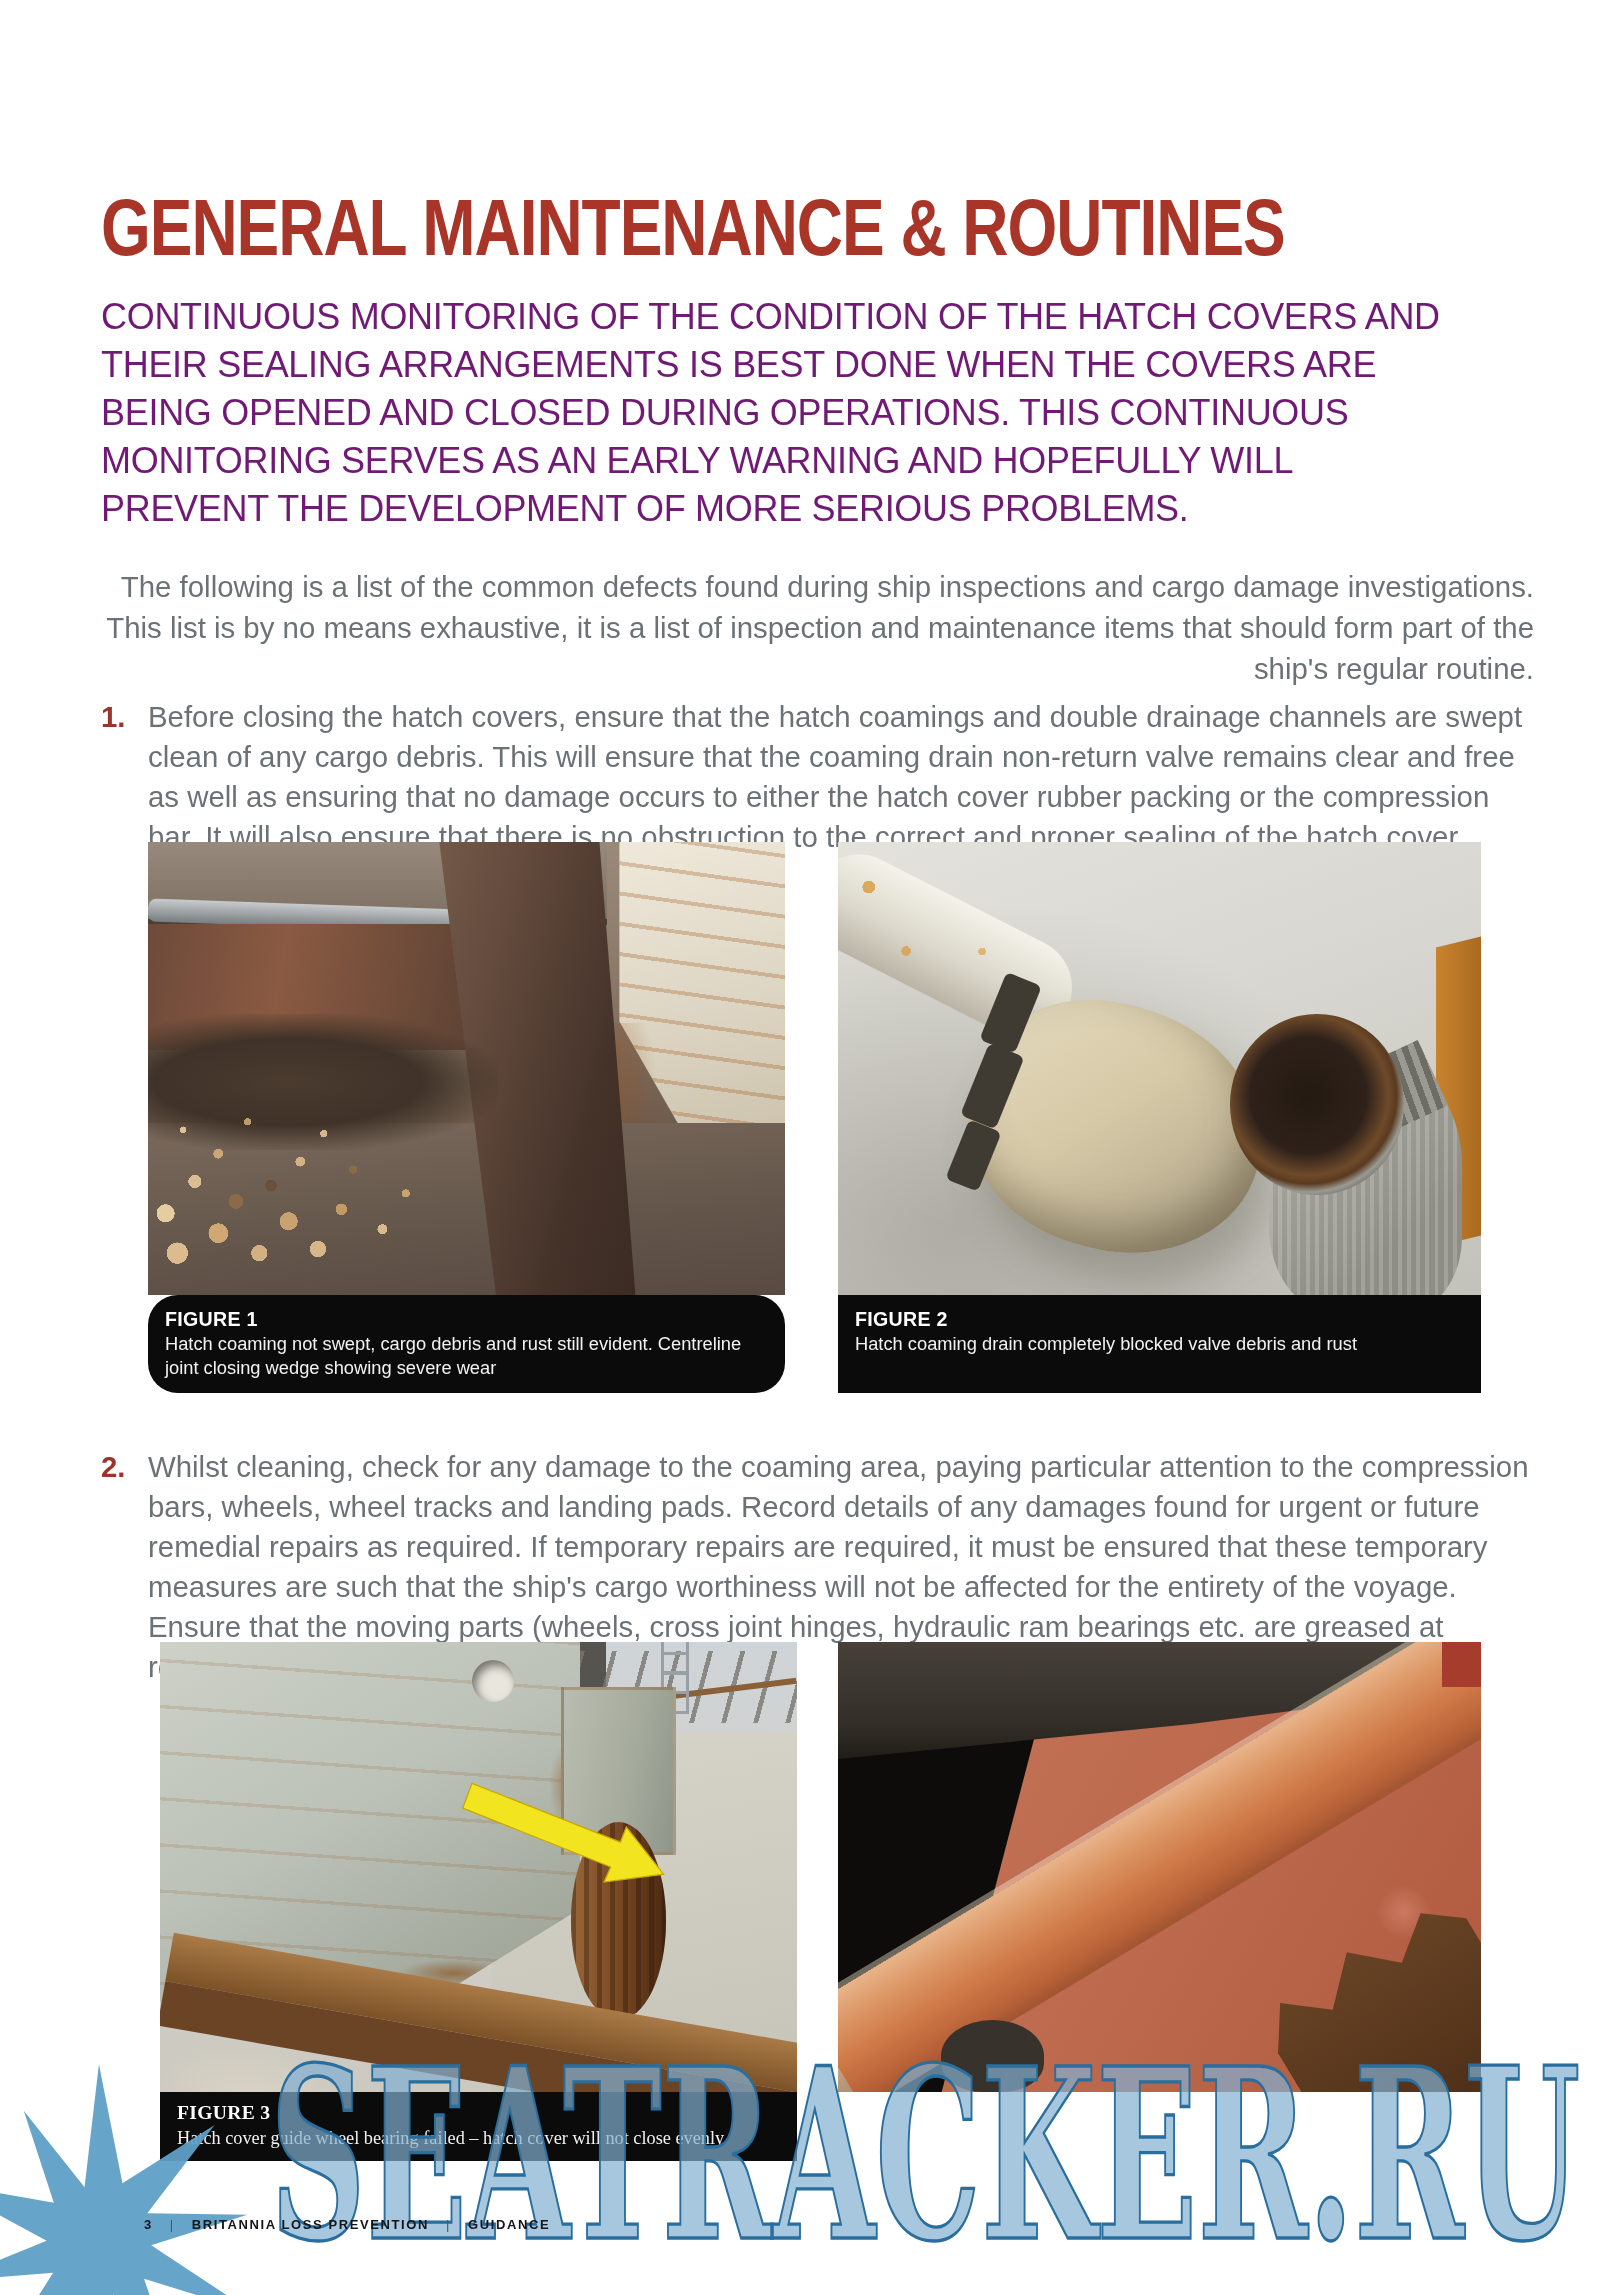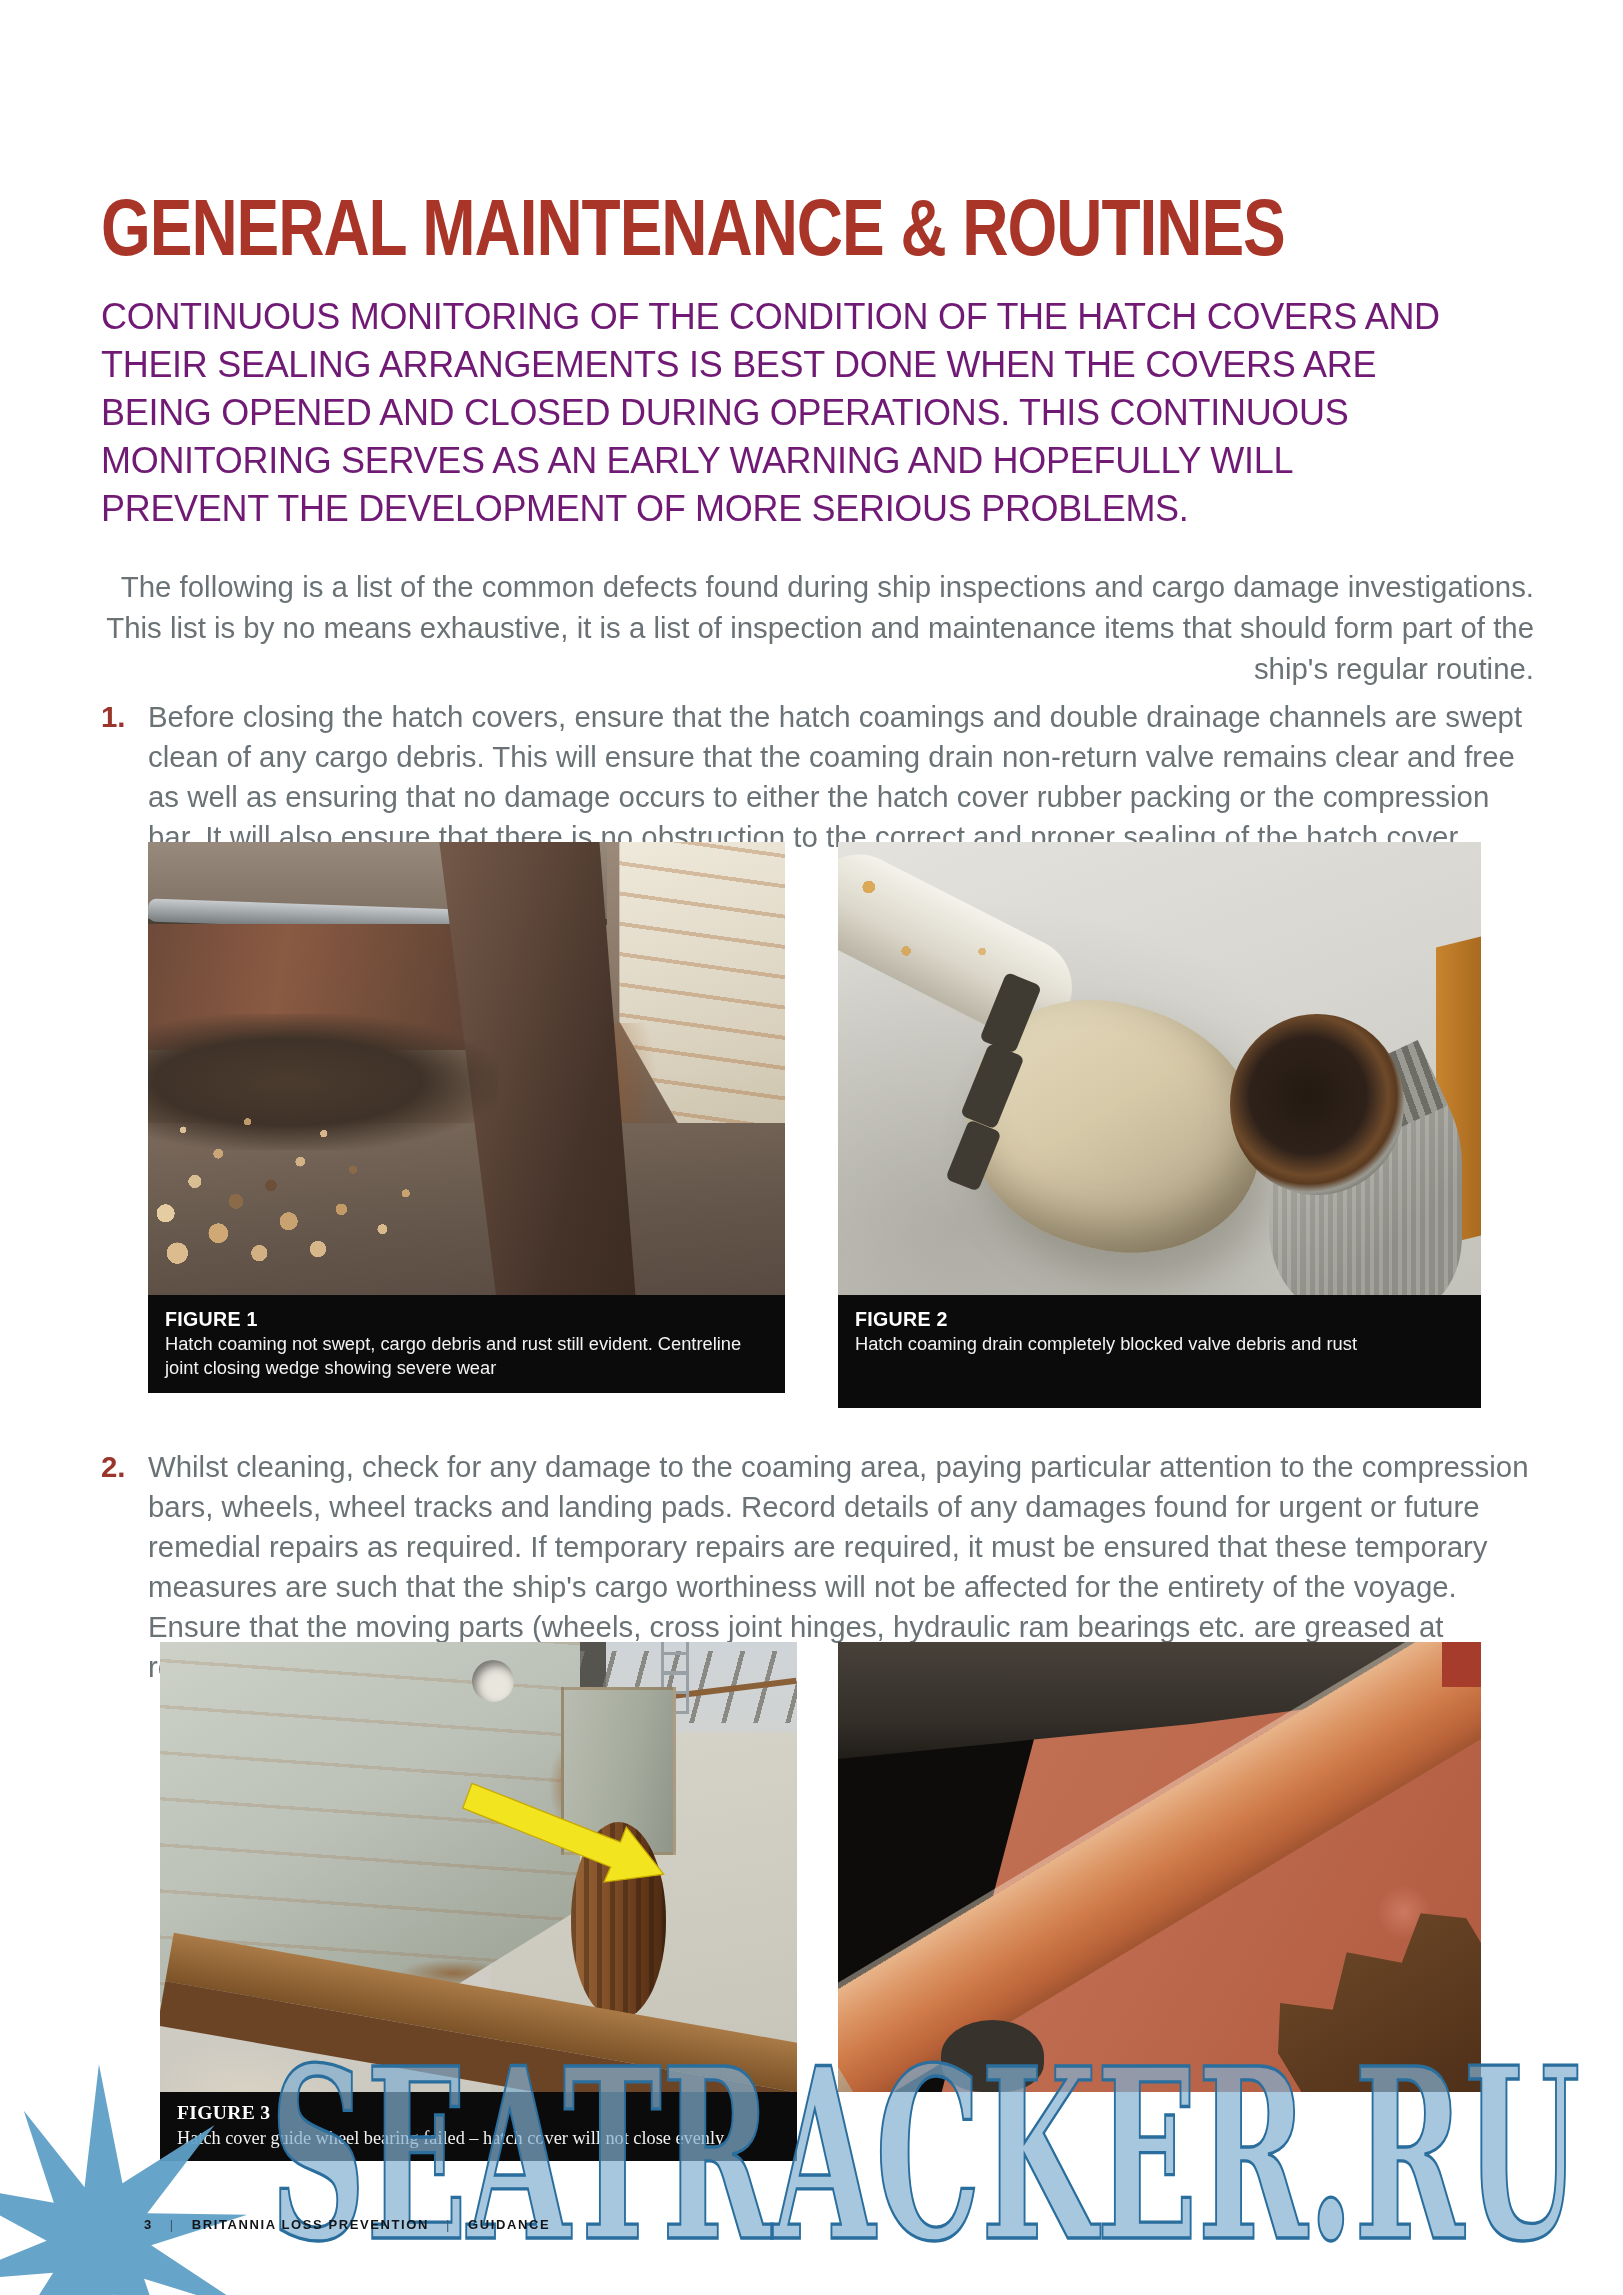--- a/index.html
+++ b/index.html
@@ -192,42 +192,42 @@
       <div class="p1-concrete"></div>
       <div class="p1-pipe"></div>
       <div class="p1-channel"></div>
       <div class="p1-white"></div>
       <div class="p1-rustedge"></div>
       <div class="p1-deck"></div>
       <div class="p1-wedge"></div>
       <div class="p1-debris"></div>
       <div class="p1-beans"></div>
     </div>
-    <div class="caption" style="top:453px;height:98px;">
+    <div class="caption" style="top:453px;height:98px;border-radius:30px;">
       <div class="cap-label">FIGURE 1</div>
       <div class="cap-text">Hatch coaming not swept, cargo debris and rust still evident. Centreline joint closing wedge showing severe wear</div>
     </div>
   </div>
 
   <div class="fig" style="left:838px;top:842px;width:643px;height:551px;">
     <div class="photo" style="height:453px;">
       <div class="p2-base"></div>
       <div class="p2-shade"></div>
       <div class="p2-orange"></div>
       <div class="p2-pipe"></div>
       <div class="p2-coupling">
         <div class="p2-slot a"></div>
         <div class="p2-slot b"></div>
         <div class="p2-slot c"></div>
       </div>
       <div class="p2-glove"></div>
       <div class="p2-neck"></div>
       <div class="p2-cap"></div>
     </div>
-    <div class="caption" style="top:453px;height:113px;">
+    <div class="caption" style="top:453px;height:98px;">
       <div class="cap-label">FIGURE 2</div>
       <div class="cap-text">Hatch coaming drain completely blocked valve debris and rust</div>
     </div>
   </div>
 
   <div class="list-item" style="top:1447px;">
     <span class="num">2.</span>
     <span class="itxt">Whilst cleaning, check for any damage to the coaming area, paying particular attention to the compression bars, wheels, wheel tracks and landing pads. Record details of any damages found for urgent or future remedial repairs as required. If temporary repairs are required, it must be ensured that these temporary measures are such that the ship's cargo worthiness will not be affected for the entirety of the voyage. Ensure that the moving parts (wheels, cross joint hinges, hydraulic ram bearings etc. are greased at regular intervals.</span>
   </div>
 

